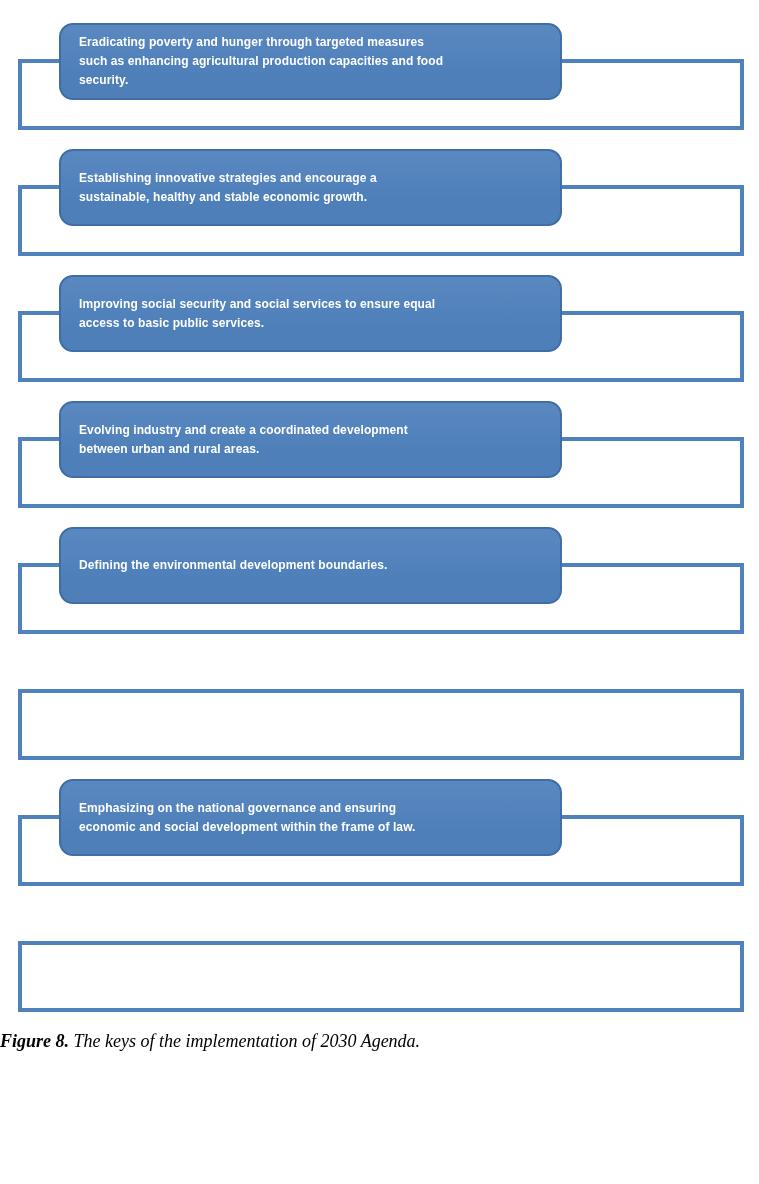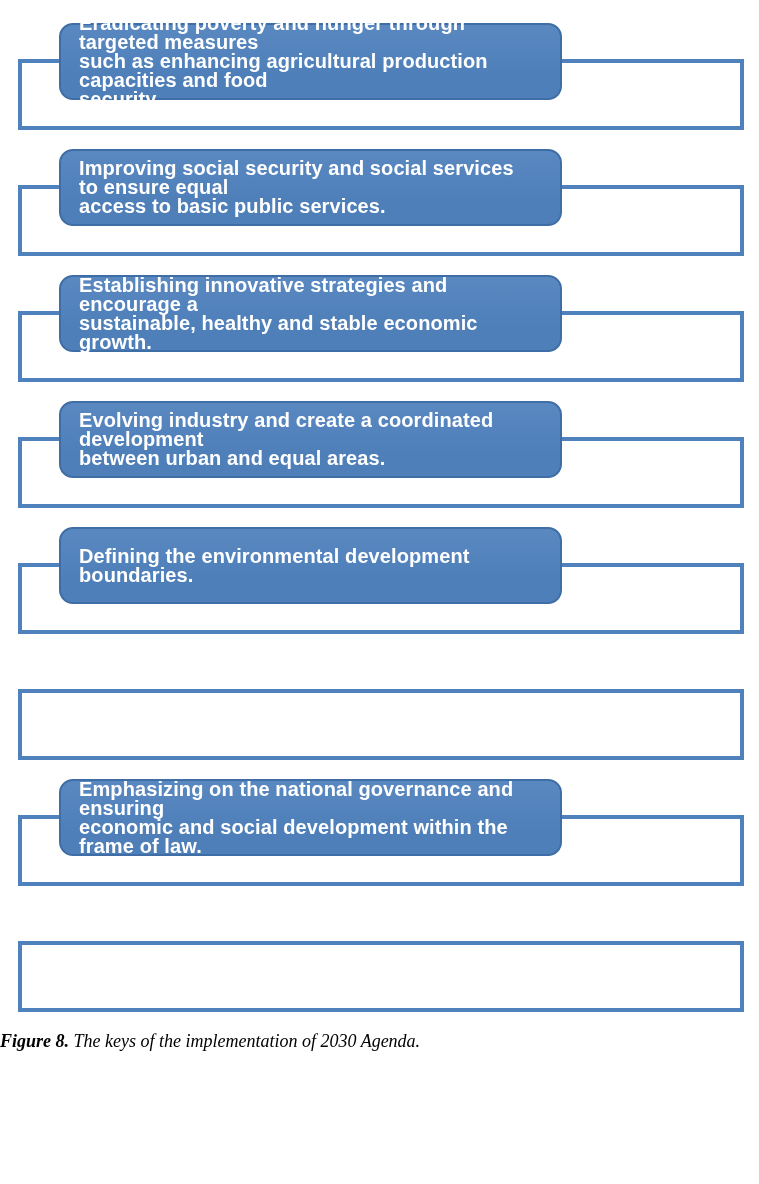--- a/index.html
+++ b/index.html
@@ -51,21 +51,21 @@
     background: linear-gradient(180deg, var(--box-fill-light) 0%, var(--box-fill) 70%);
     border: 2px solid var(--box-border);
     z-index: 2;
     display: flex;
     align-items: center;
     padding: 2px 30px 2px 18px;
   }
   .step-text {
     color: var(--step-text);
     font-weight: 700;
-    font-size: 20px;
+    font-size: 12px;
     line-height: 19px;
     white-space: pre-line;
     letter-spacing: 0.1px;
   }
   .caption {
     margin-top: 12px;
     font-family: "Liberation Serif", serif;
     font-style: italic;
     font-size: 18px;
     color: var(--caption-color);
@@ -83,38 +83,38 @@
       <div class="step">
         <div class="step-text">Eradicating poverty and hunger through targeted measures
 such as enhancing agricultural production capacities and food
 security.</div>
       </div>
     </div>
 
     <div class="unit">
       <div class="backboard"></div>
       <div class="step">
+        <div class="step-text">Establishing innovative strategies and encourage a
+sustainable, healthy and stable economic growth.</div>
+      </div>
+    </div>
+
+    <div class="unit">
+      <div class="backboard"></div>
+      <div class="step">
         <div class="step-text">Improving social security and social services to ensure equal
 access to basic public services.</div>
       </div>
     </div>
 
     <div class="unit">
       <div class="backboard"></div>
       <div class="step">
-        <div class="step-text">Establishing innovative strategies and encourage a
-sustainable, healthy and stable economic growth.</div>
-      </div>
-    </div>
-
-    <div class="unit">
-      <div class="backboard"></div>
-      <div class="step">
         <div class="step-text">Evolving industry and create a coordinated development
-between urban and equal areas.</div>
+between urban and rural areas.</div>
       </div>
     </div>
 
 
     <div class="unit">
       <div class="backboard"></div>
       <div class="step">
         <div class="step-text">Defining the environmental development boundaries.</div>
       </div>
     </div>

